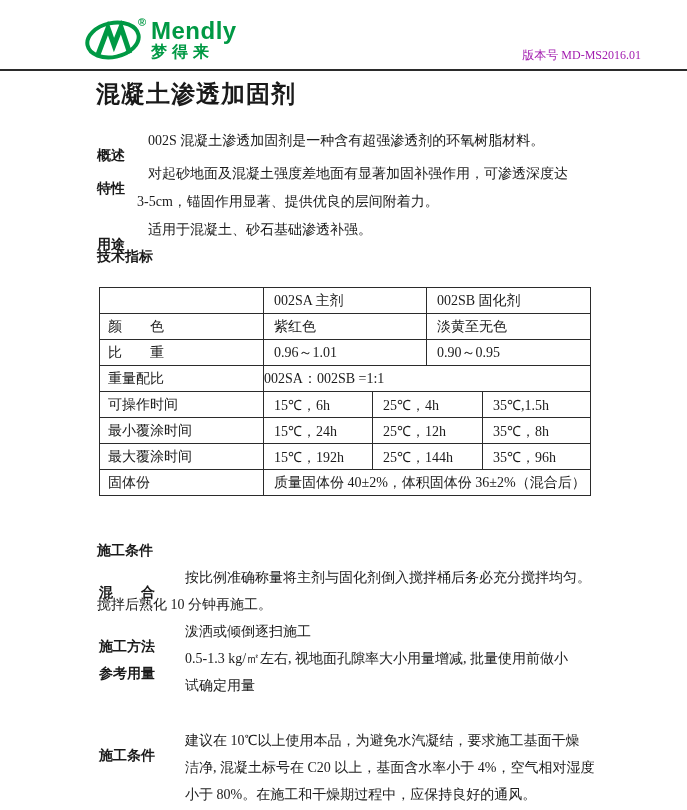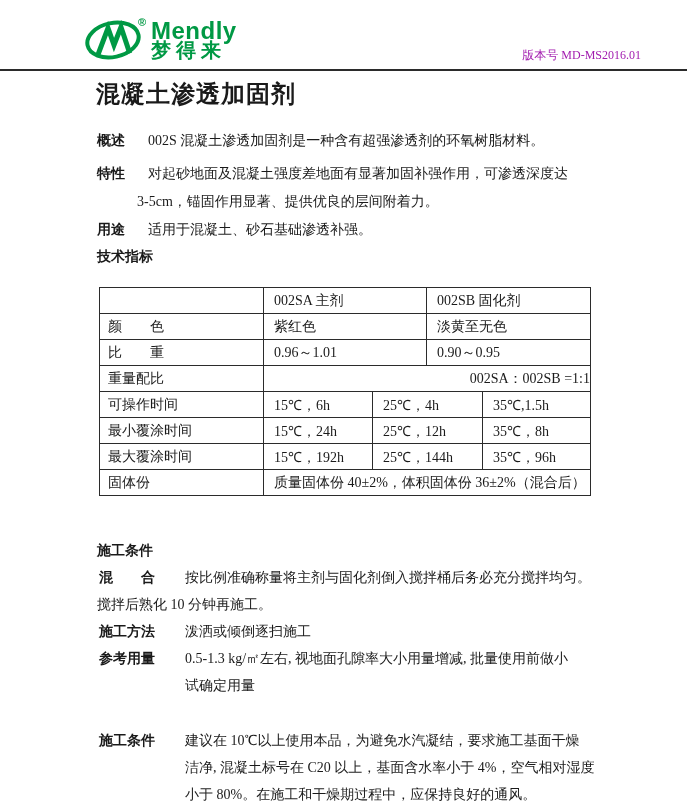--- a/index.html
+++ b/index.html
@@ -13,39 +13,39 @@
     font-family:"Liberation Serif", serif;
     overflow:hidden;
   }
   
   .logo { position:absolute; left:84px; top:17px; display:flex; align-items:flex-start; }
   .emblem { display:block; }
   .reg { position:absolute; left:54px; top:-1px; color:#009944; font-size:11px; font-weight:bold;
          font-family:"Liberation Sans", sans-serif; }
   .logo-text { margin-left:9px; margin-top:3px; font-family:"Liberation Sans", sans-serif; color:#009944; }
   .brand-latin { font-size:24px; font-weight:bold; line-height:22px; letter-spacing:0.5px; }
-  .brand-cn { font-size:20px; font-weight:bold; letter-spacing:5px; line-height:19px;font-family:Liberation Mono, monospace; }
+  .brand-cn { font-size:16px; font-weight:bold; letter-spacing:5px; line-height:19px; }
   .version { position:absolute; top:47px; right:46px; font-size:12px; color:#a21caf; }
   .rule { position:absolute; left:0; top:69px; width:687px; border-top:2px solid #2b2b2b; }
   
   .title { position:absolute; left:96px; top:78px; font-family:"Liberation Sans", sans-serif;
            font-size:24px; font-weight:bold; letter-spacing:1px; }
   
   .row { position:absolute; font-size:14px; line-height:20px; white-space:nowrap; }
-  .lbl { font-weight:bold; display:inline-block; vertical-align:top; }
+  .lbl { font-weight:bold; display:inline-block; vertical-align:top;margin-top:15px; }
   .lbl-top { width:51px; }
   .lbl-bot { width:86px; }
   .heading { font-weight:bold; }
   
   .spec-table { position:absolute; left:99px; top:287px; border-collapse:collapse;
                 font-size:14px; table-layout:fixed; }
   .spec-table td { border:1px solid #2b2b2b; height:26px; padding:0 0 0 10px;
                    overflow:hidden; white-space:nowrap; vertical-align:middle; }
   .spec-table td.rowlbl { padding-left:8px; }
-  .spec-table td.center { text-align:right; padding:0; }
+  .spec-table td.center { text-align:left; padding:0; }
 </style>
 </head>
 <body>
 
 <div class="page">
 
   <div class="logo">
     <svg class="emblem" width="58" height="46" viewBox="0 0 58 46" aria-hidden="true">
       <g transform="rotate(-12 29 23)">
         <ellipse cx="29" cy="23" rx="26" ry="17" fill="none" stroke="#009944" stroke-width="4"></ellipse>

